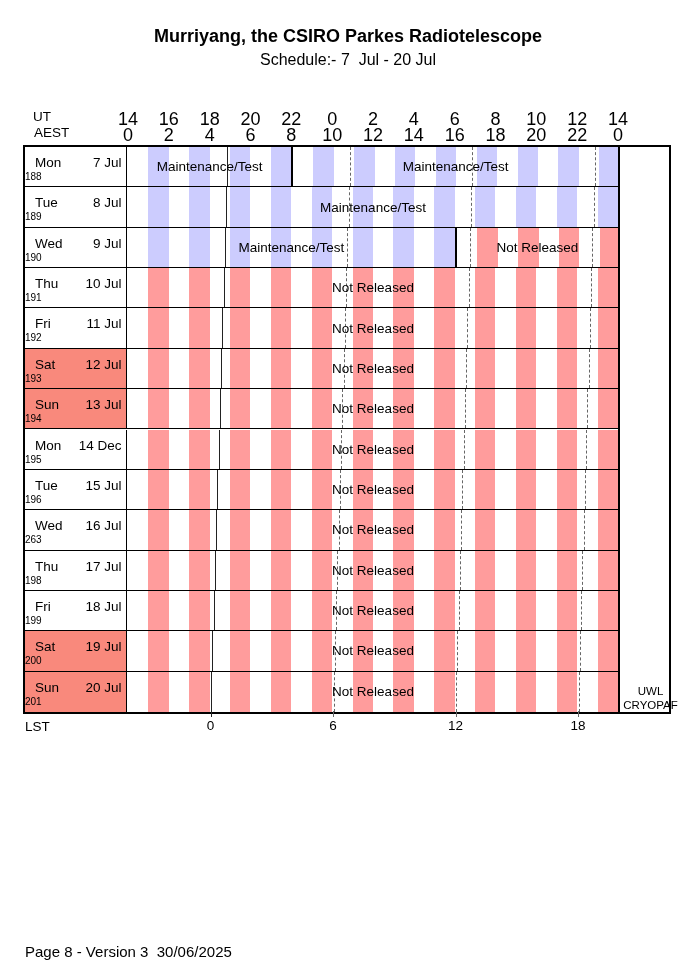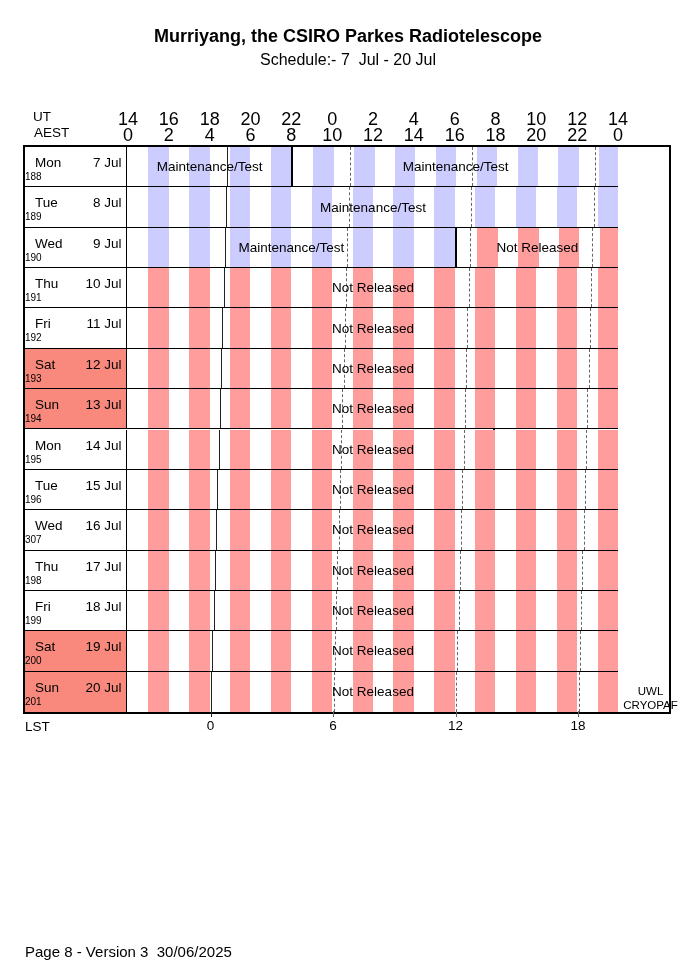--- a/index.html
+++ b/index.html
@@ -6,21 +6,21 @@
   .page{position:relative;width:680px;height:978px;background:#ffffff;overflow:hidden;
         font-family:"Liberation Sans","DejaVu Sans",sans-serif;color:#000;}
   .title{position:absolute;left:0;top:26px;width:696px;text-align:center;
          font-size:18px;font-weight:bold;white-space:pre;}
   .subtitle{position:absolute;left:0;top:51px;width:696px;text-align:center;
             font-size:16px;font-weight:normal;white-space:pre;}
   .axis-label{position:absolute;font-size:13.5px;}
   .tick{position:absolute;transform:translateX(-50%);font-size:18px;white-space:nowrap;}
   .table{position:absolute;left:23px;top:145px;width:648px;height:569px;
          border:2px solid #000;box-sizing:border-box;}
-  .rows{position:absolute;left:0;top:0;width:470px;height:565px;
+  .rows{position:absolute;left:0;top:0;width:595px;height:565px;
         border-right:2px solid #000;box-sizing:border-box;}
   .row{position:absolute;left:0;width:593px;box-sizing:border-box;}
   .row-border{border-bottom:1.5px solid #000;}
   .label-cell{position:absolute;left:0;top:0;bottom:0;width:101.5px;
               border-right:1.5px solid #000;box-sizing:border-box;}
   .day-line{display:flex;justify-content:space-between;align-items:baseline;
             padding:8px 4px 0 10px;font-size:13.5px;line-height:15px;}
   .day-num{text-align:left;padding-right:8px;font-size:10px;line-height:11px;margin-top:1px;}
   .chart-cell{position:absolute;left:103px;top:0;bottom:0;width:490px;overflow:visible;}
   .block{position:absolute;top:0;bottom:0;box-sizing:border-box;
@@ -207,21 +207,21 @@
             <div class="lst-line" style="left:91.80px;border-left:1px solid #222222;"></div>
             <div class="lst-line" style="left:214.30px;border-left:1px dashed #666666;"></div>
             <div class="lst-line" style="left:336.80px;border-left:1px dashed #666666;"></div>
             <div class="lst-line" style="left:459.30px;border-left:1px dashed #666666;"></div>
           </div>
         </div>
         <div class="row row-border" style="top:282.50px;height:40.36px;">
           <div class="label-cell">
             <div class="day-line">
               <div>Mon</div>
-              <div>14 Jul</div>
+              <div>14 Dec</div>
             </div>
             <div class="day-num">195</div>
           </div>
           <div class="chart-cell">
             <div class="block" style="left:0.00px;width:490.00px;background:repeating-linear-gradient(90deg, rgba(0,0,0,0) 0px, rgba(0,0,0,0) 20.417px, #ff9c9c 20.417px, #ff9c9c 40.833px);">
               <div class="block-label">Not Released</div>
             </div>
             <div class="lst-line" style="left:90.56px;border-left:1px solid #222222;"></div>
             <div class="lst-line" style="left:213.06px;border-left:1px dashed #666666;"></div>
             <div class="lst-line" style="left:335.56px;border-left:1px dashed #666666;"></div>
@@ -245,21 +245,21 @@
             <div class="lst-line" style="left:334.32px;border-left:1px dashed #666666;"></div>
             <div class="lst-line" style="left:456.82px;border-left:1px dashed #666666;"></div>
           </div>
         </div>
         <div class="row row-border" style="top:363.21px;height:40.36px;">
           <div class="label-cell">
             <div class="day-line">
               <div>Wed</div>
               <div>16 Jul</div>
             </div>
-            <div class="day-num">307</div>
+            <div class="day-num">263</div>
           </div>
           <div class="chart-cell">
             <div class="block" style="left:0.00px;width:490.00px;background:repeating-linear-gradient(90deg, rgba(0,0,0,0) 0px, rgba(0,0,0,0) 20.417px, #ff9c9c 20.417px, #ff9c9c 40.833px);">
               <div class="block-label">Not Released</div>
             </div>
             <div class="lst-line" style="left:88.08px;border-left:1px solid #222222;"></div>
             <div class="lst-line" style="left:210.58px;border-left:1px dashed #666666;"></div>
             <div class="lst-line" style="left:333.08px;border-left:1px dashed #666666;"></div>
             <div class="lst-line" style="left:455.58px;border-left:1px dashed #666666;"></div>
           </div>

